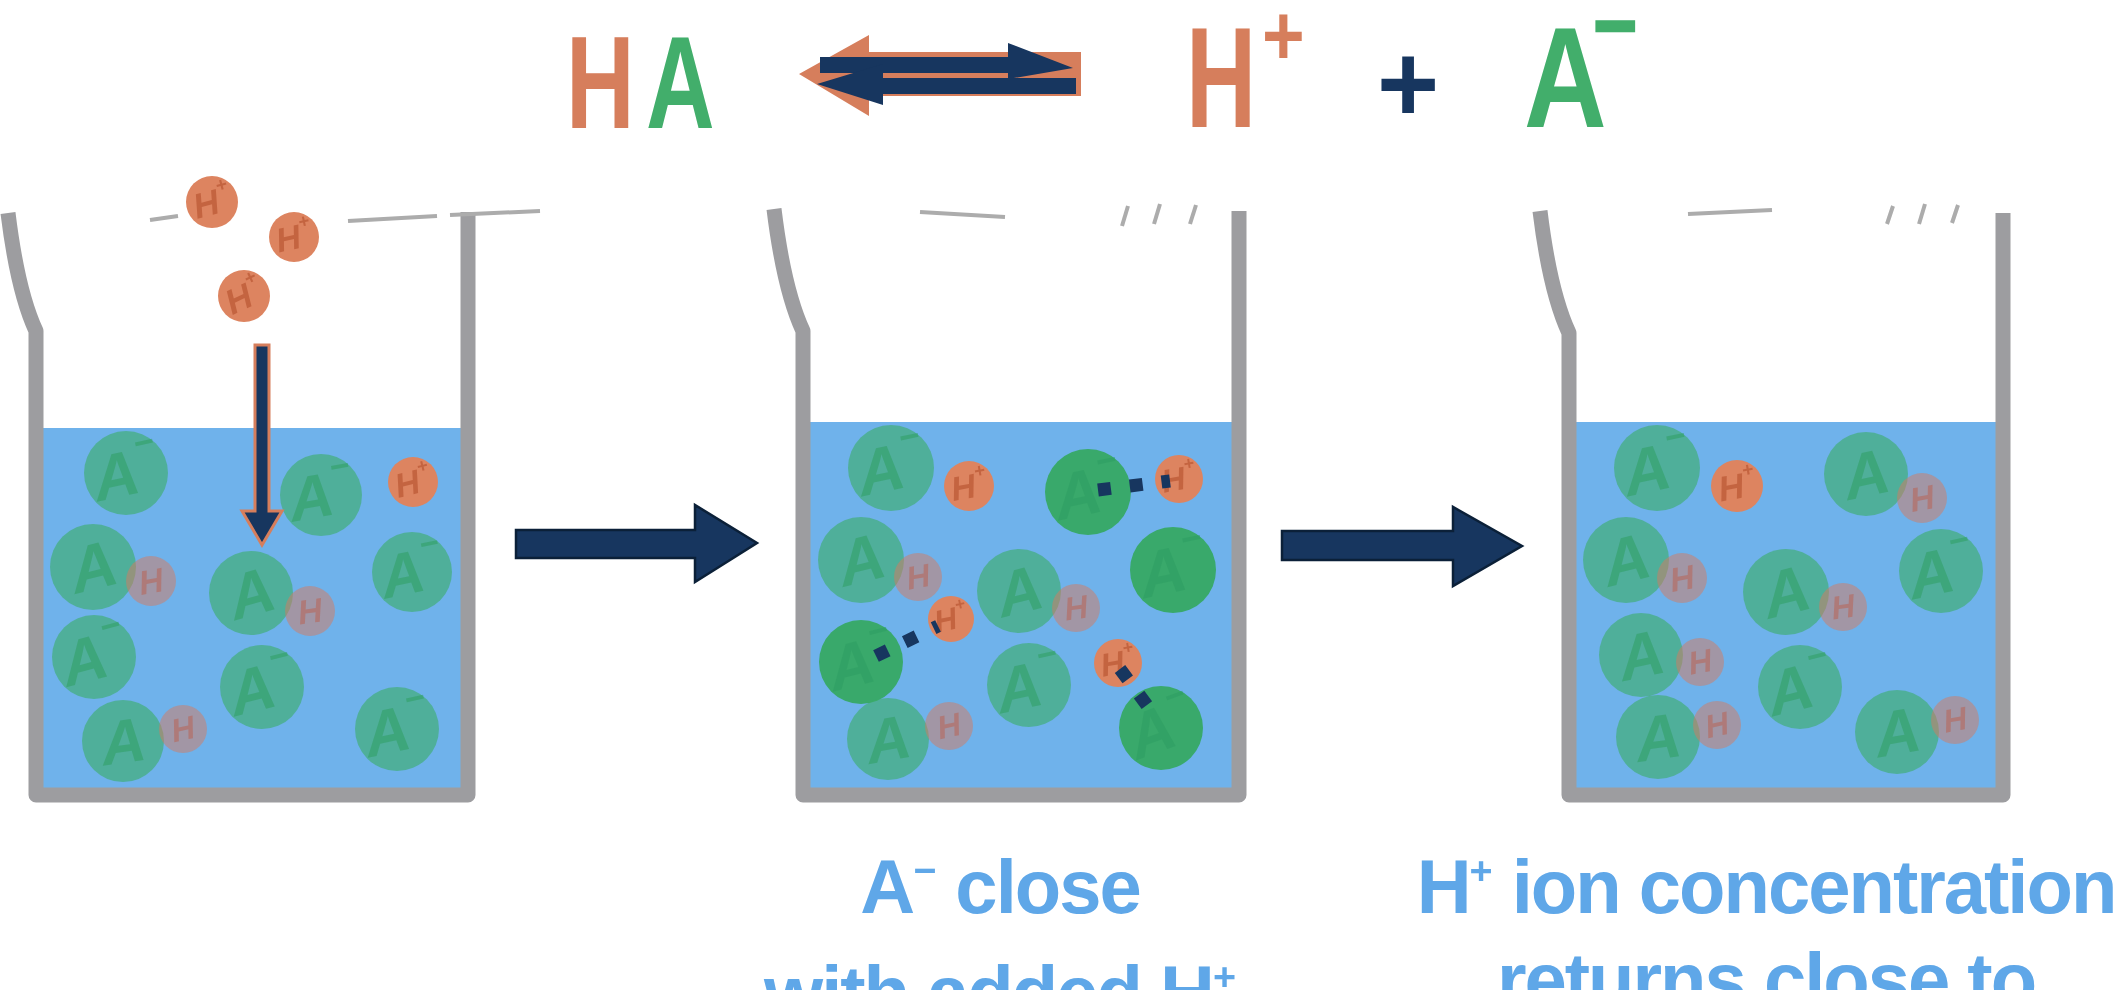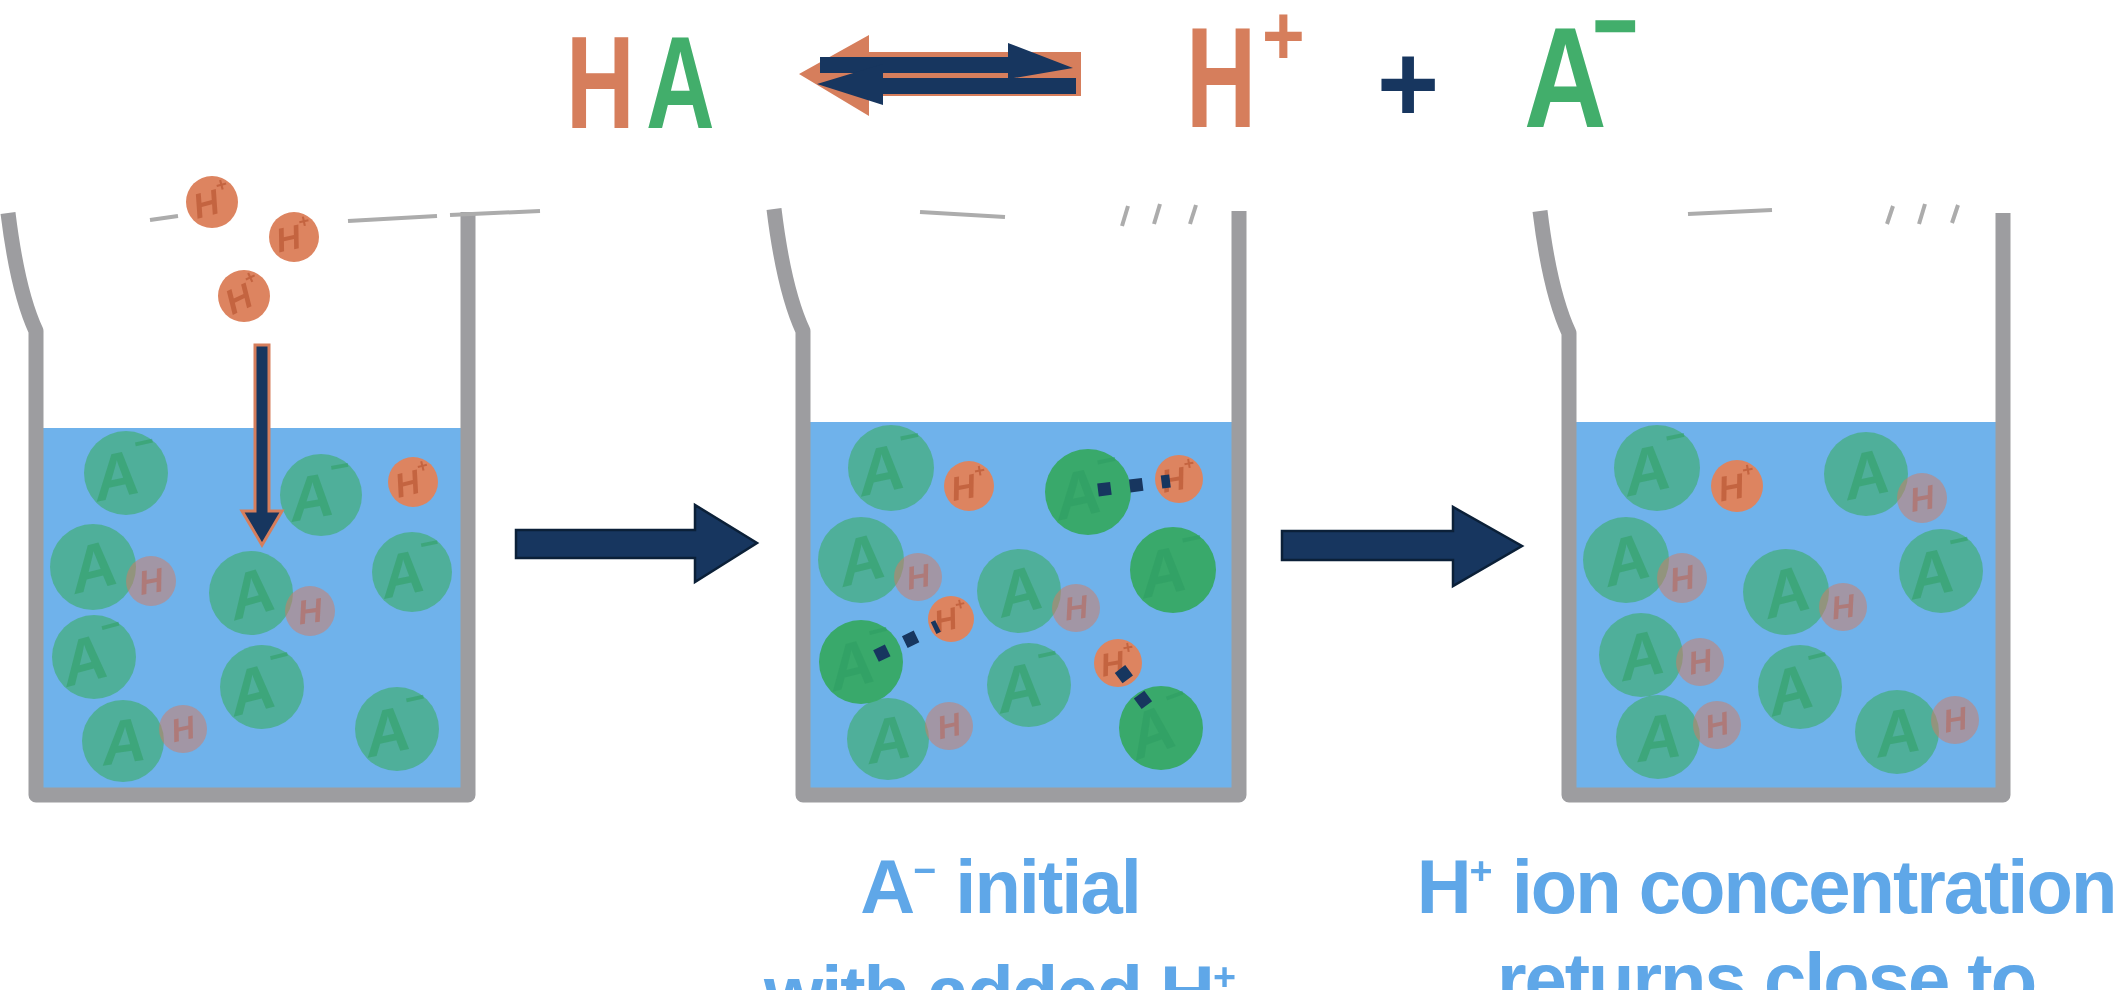--- a/index.html
+++ b/index.html
@@ -282,21 +282,21 @@
     </svg>
 
     <span class="eq eq-orange" id="eqH2">H</span>
     <span class="eq eq-orange" id="eqHsup">+</span>
     <span class="eq eq-navy" id="eqPlus">+</span>
     <span class="eq eq-green" id="eqA2">A</span>
     <span class="eq eq-green" id="eqAsup">−</span>
   </div>
 
   <div class="caption" id="caption-b2">
-    <span>A</span><sup>−</sup><span> initial</span><br>
+    <span>A</span><sup>−</sup><span> close</span><br>
     <span>with added H</span><sup>+</sup>
   </div>
   <div class="caption" id="caption-b3">
     <span>H</span><sup>+</sup><span> ion concentration</span><br>
     <span>returns close to initial</span>
   </div>
 
 </div>
 
 </body></html>

